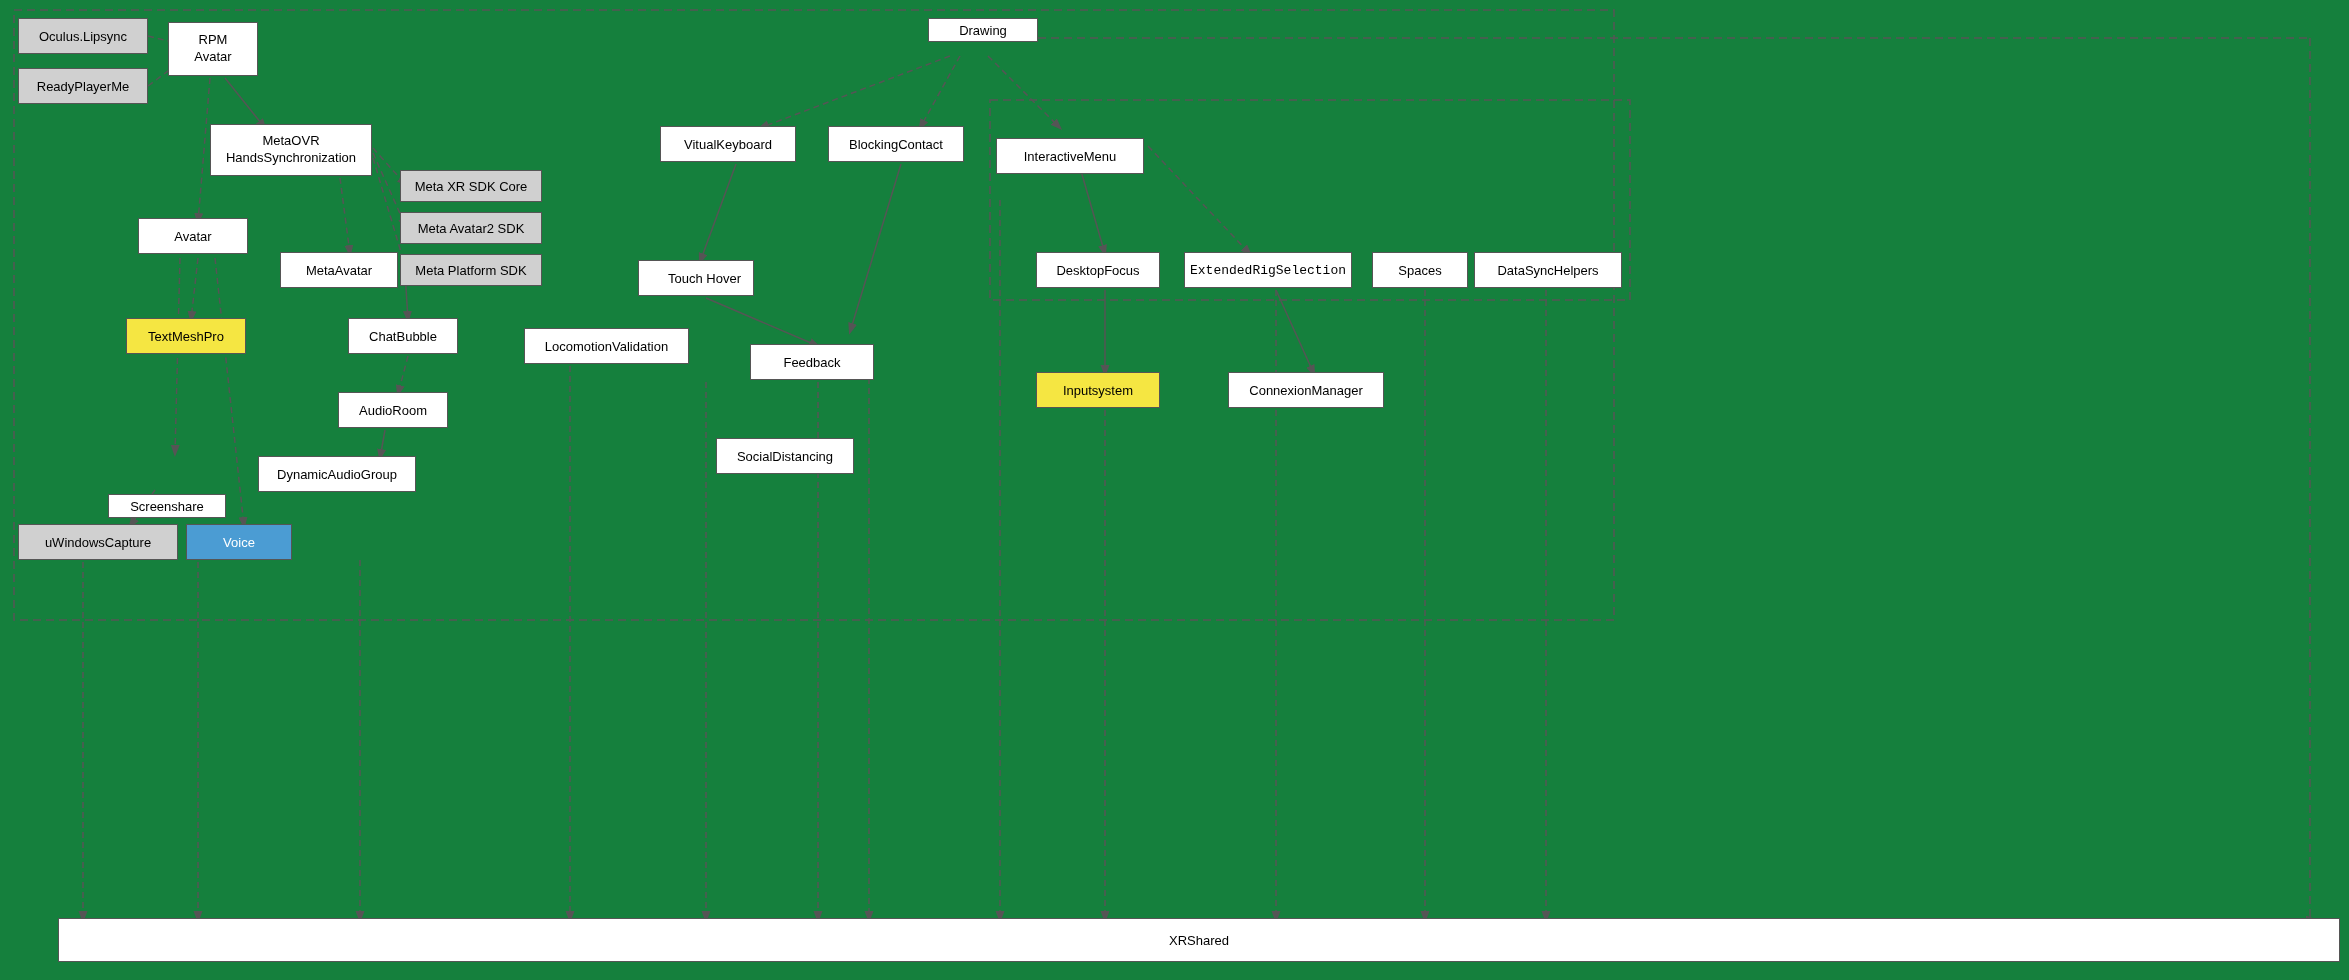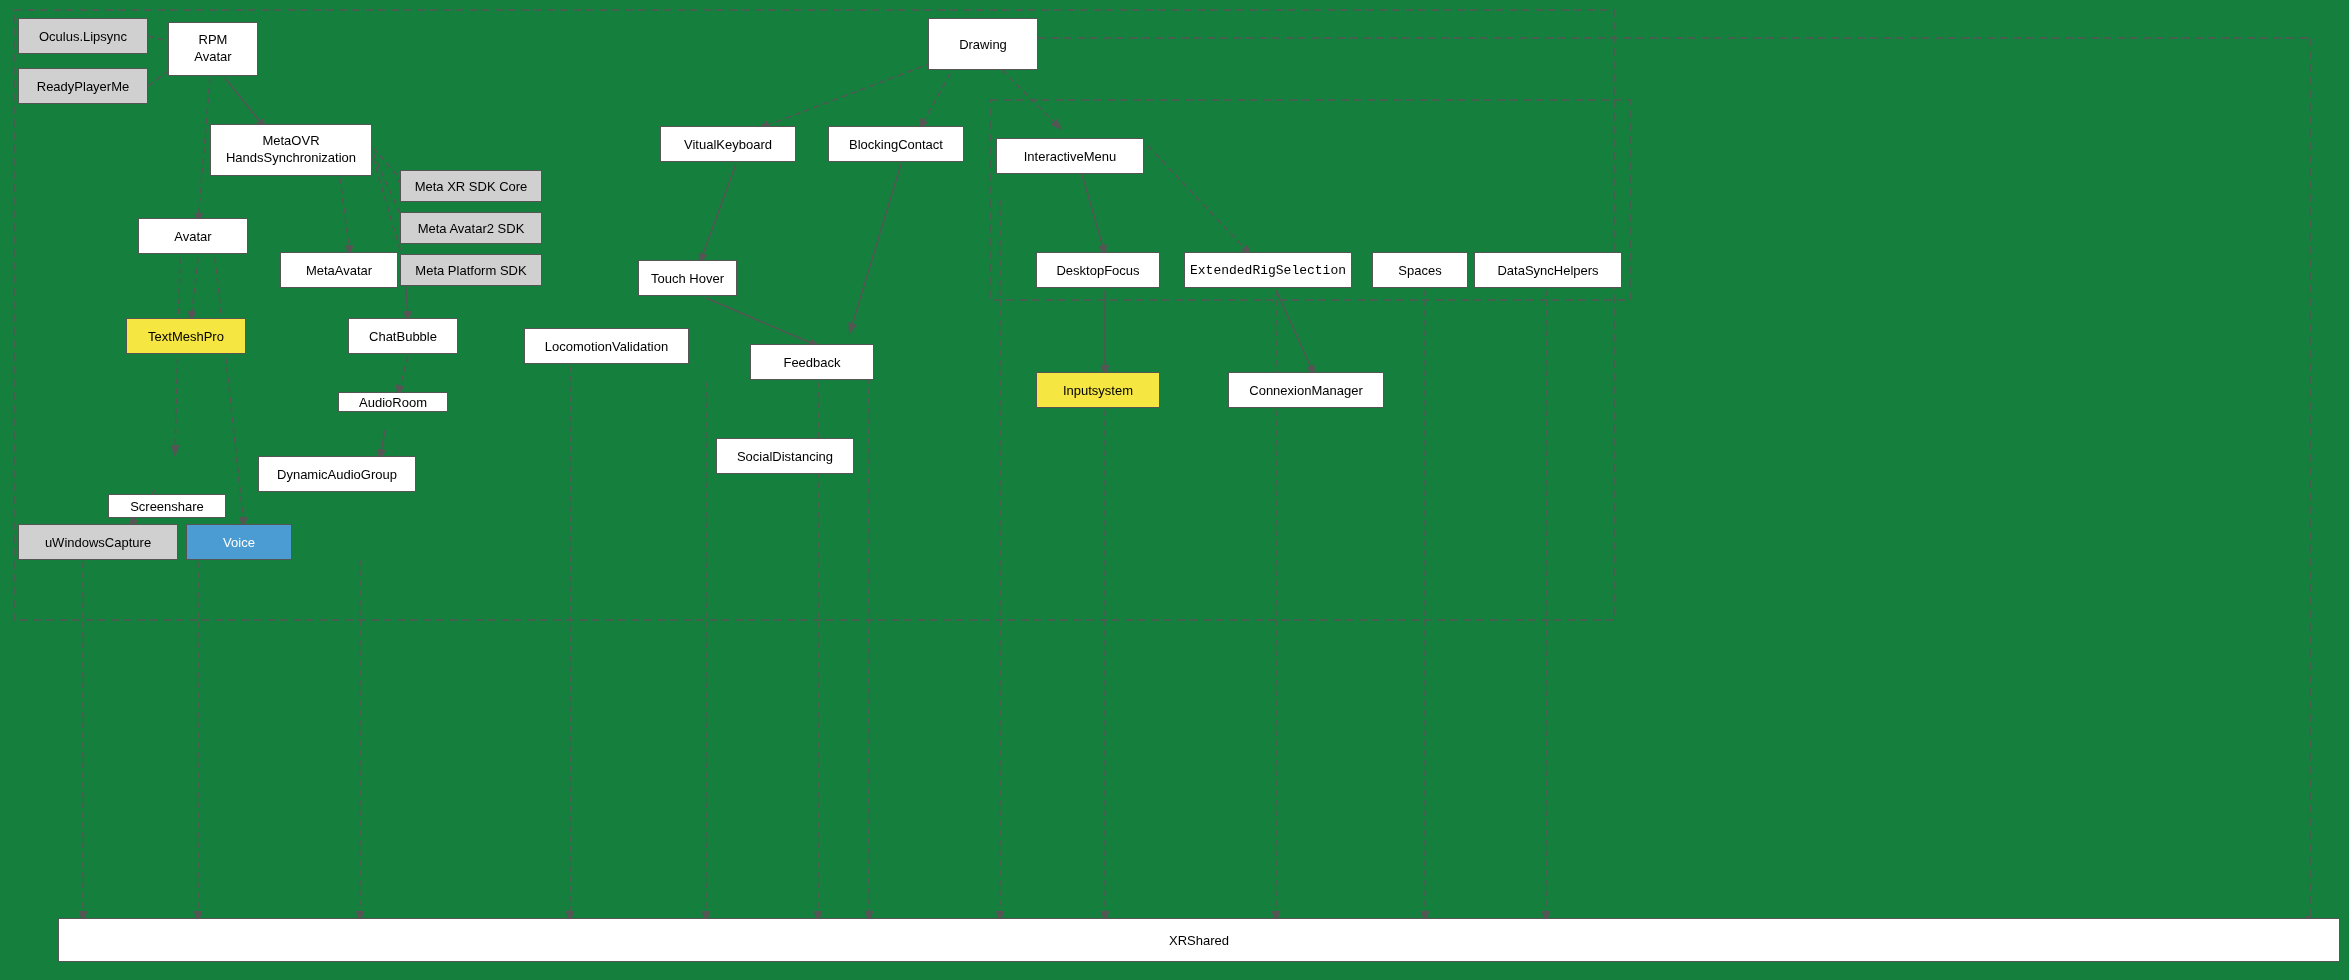--- a/index.html
+++ b/index.html
@@ -193,53 +193,53 @@
   </div>
 
   <div class="node blue" style="left:186px;top:524px;width:106px;height:36px;">
     <span>Voice</span>
   </div>
 
   <div class="node" style="left:348px;top:318px;width:110px;height:36px;">
     <span>ChatBubble</span>
   </div>
 
-  <div class="node" style="left:338px;top:392px;width:110px;height:20px;">
+  <div class="node" style="left:338px;top:392px;width:110px;height:36px;">
     <span>AudioRoom</span>
   </div>
 
   <div class="node" style="left:258px;top:456px;width:158px;height:36px;">
     <span>DynamicAudioGroup</span>
   </div>
 
   <div class="node" style="left:524px;top:328px;width:165px;height:36px;">
     <span>LocomotionValidation</span>
   </div>
 
   <div class="node" style="left:660px;top:126px;width:136px;height:36px;">
     <span>VitualKeyboard</span>
   </div>
 
-  <div class="node" style="left:638px;top:260px;width:99px;height:36px;">
+  <div class="node" style="left:638px;top:260px;width:116px;height:36px;justify-content:flex-end;">
     <span>Touch Hover</span>
   </div>
 
   <div class="node" style="left:750px;top:344px;width:124px;height:36px;">
     <span>Feedback</span>
   </div>
 
   <div class="node" style="left:716px;top:438px;width:138px;height:36px;">
     <span>SocialDistancing</span>
   </div>
 
   <div class="node" style="left:828px;top:126px;width:136px;height:36px;">
     <span>BlockingContact</span>
   </div>
 
-  <div class="node" style="left:928px;top:18px;width:110px;height:52px;">
+  <div class="node" style="left:928px;top:18px;width:110px;height:24px;">
     <span>Drawing</span>
   </div>
 
   <div class="node" style="left:996px;top:126px;width:148px;height:36px;margin-top:12px;">
     <span>InteractiveMenu</span>
   </div>
 
   <div class="node" style="left:1036px;top:252px;width:124px;height:36px;">
     <span>DesktopFocus</span>
   </div>

